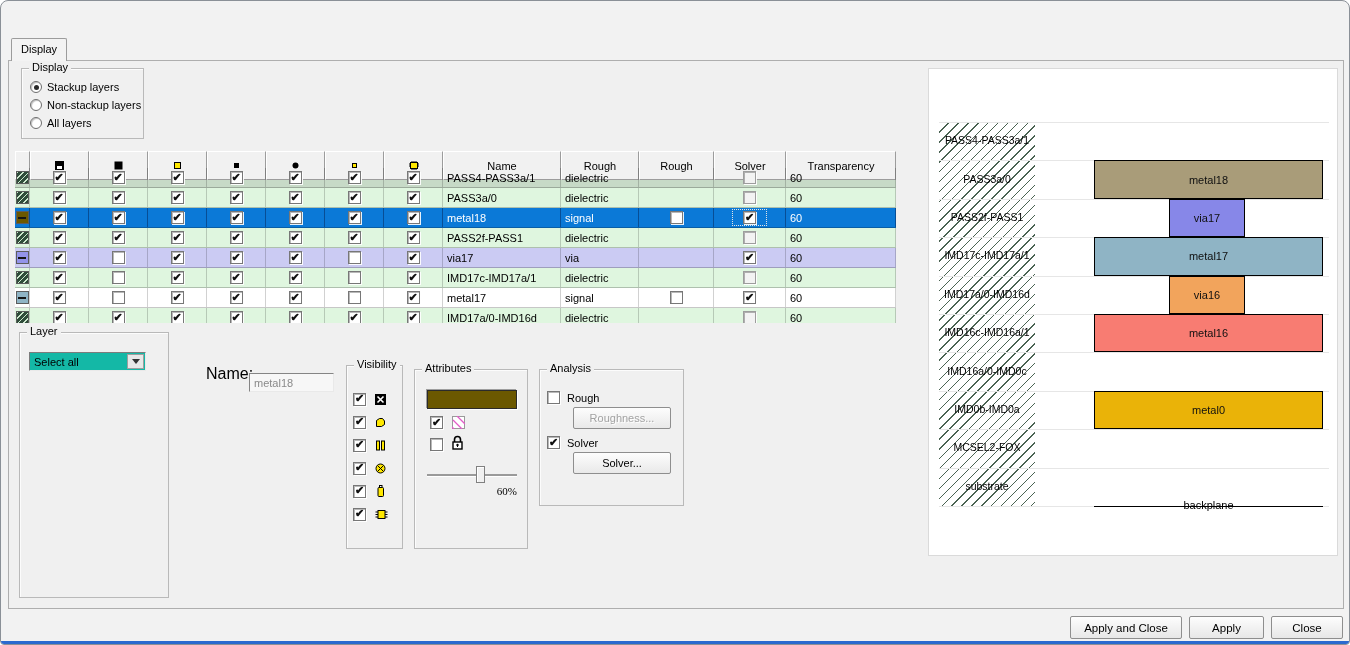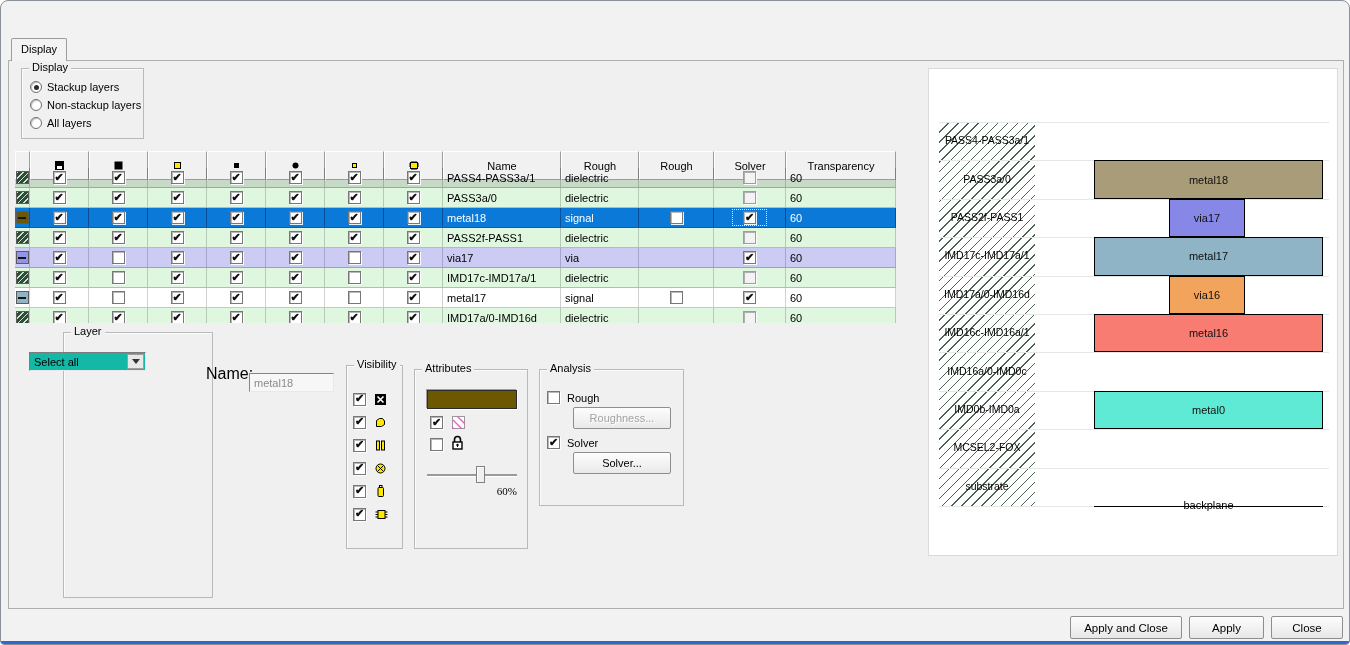--- a/index.html
+++ b/index.html
@@ -40,21 +40,21 @@
   .sw{width:13px;height:13px;border:1px solid #5c5c5c;display:flex;flex:none;}
   .sw.hatch{background-color:#2f4c3a;background-image:repeating-linear-gradient(135deg,rgba(215,240,215,.95) 0 1px,transparent 1px 4px);}
   .sw.solid::after{content:"";width:8px;height:2px;background:#141414;margin:auto;}
   .cb{width:13px;height:13px;background:#fff;border:1px solid #777;flex:none;
     box-shadow:inset 1px 1px 0 rgba(0,0,0,.28),1px 1px 0 rgba(255,255,255,.9);
     display:inline-flex;align-items:center;justify-content:center;}
   .cb.checked::before{content:"✔";font-size:11px;font-weight:bold;color:#101010;margin-top:-1px;}
   .cb.disabled{background:#f3f3f3;border-color:#9d9d9d;}
   .focusring{display:inline-flex;align-items:center;justify-content:center;border:1px dotted #e4e4e4;padding:1px 10px;}
   
-  #layer-group{left:18px;top:331px;width:150px;height:266px;margin-left:44px;}
+  #layer-group{left:18px;top:331px;width:150px;height:266px;}
   #combo{position:absolute;left:28px;top:351px;width:117px;height:19px;background:#14b8a6;z-index:3;
     border:1px solid;border-color:#7c7c7c #e9e9e9 #e9e9e9 #7c7c7c;display:flex;align-items:center;}
   #combo-value{font-size:11px;padding-left:4px;flex:1;}
   #combo-btn{width:17px;height:15px;margin-right:1px;background:#e8e8e8;border:1px solid #9e9e9e;
     display:flex;align-items:center;justify-content:center;flex:none;}
   .tri-down{width:0;height:0;border-left:4px solid transparent;border-right:4px solid transparent;border-top:5px solid #333;}
   
   #edit-group{left:177px;top:358px;width:517px;height:199px;}
   #name-label{position:absolute;left:205px;top:364px;font-size:16px;z-index:3;}
   #name-field{position:absolute;left:248px;top:372px;width:85px;height:19px;background:#f7f7f7;z-index:3;
@@ -591,21 +591,21 @@
         <div class="bandlabel" style="top: 257.2px;">IMD16c-IMD16a/1</div>
         <div class="bandlabel" style="top: 295.6px;">IMD16a/0-IMD0c</div>
         <div class="bandlabel" style="top: 334px;">IMD0b-IMD0a</div>
         <div class="bandlabel" style="top: 372.4px;">MCSEL2-FOX</div>
         <div class="bandlabel" style="top: 410.8px;">substrate</div>
         <div class="block" style="left: 165px; width: 229px; top: 91.4px; height: 38.4px; background: rgb(169, 156, 121);">metal18</div>
         <div class="block" style="left: 240px; width: 76px; top: 129.8px; height: 38.4px; background: rgb(135, 135, 232);">via17</div>
         <div class="block" style="left: 165px; width: 229px; top: 168.2px; height: 38.4px; background: rgb(143, 180, 197);">metal17</div>
         <div class="block" style="left: 240px; width: 76px; top: 206.6px; height: 38.4px; background: rgb(242, 164, 92);">via16</div>
         <div class="block" style="left: 165px; width: 229px; top: 245px; height: 38.4px; background: rgb(248, 124, 114);">metal16</div>
-        <div class="block" style="left: 165px; width: 229px; top: 321.8px; height: 38.4px; background: #5eead4;">metal0</div>
+        <div class="block" style="left: 165px; width: 229px; top: 321.8px; height: 38.4px; background: #eab308;">metal0</div>
         <div id="backplane-line" style="top: 437px;"></div>
         <div id="backplane-label" style="top: 430px;">backplane</div>
       </div>
   </div>
 
   <div class="footbtn" id="btn-apply-close">Apply and Close</div>
   <div class="footbtn" id="btn-apply">Apply</div>
   <div class="footbtn" id="btn-close">Close</div>
 
   <div id="bottom-strip"></div>

